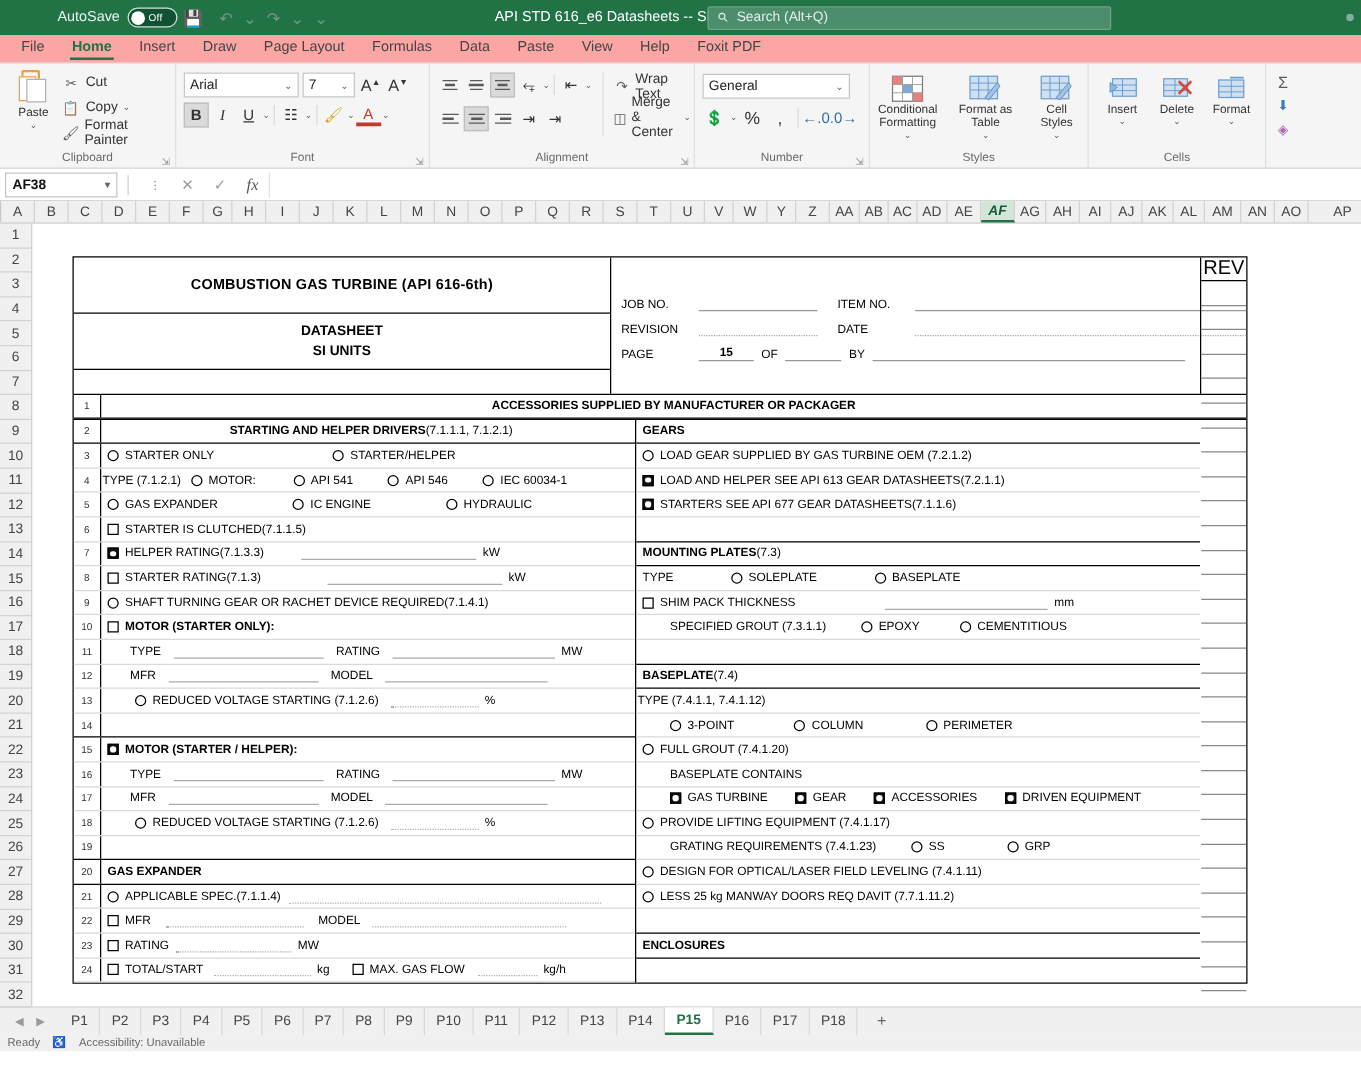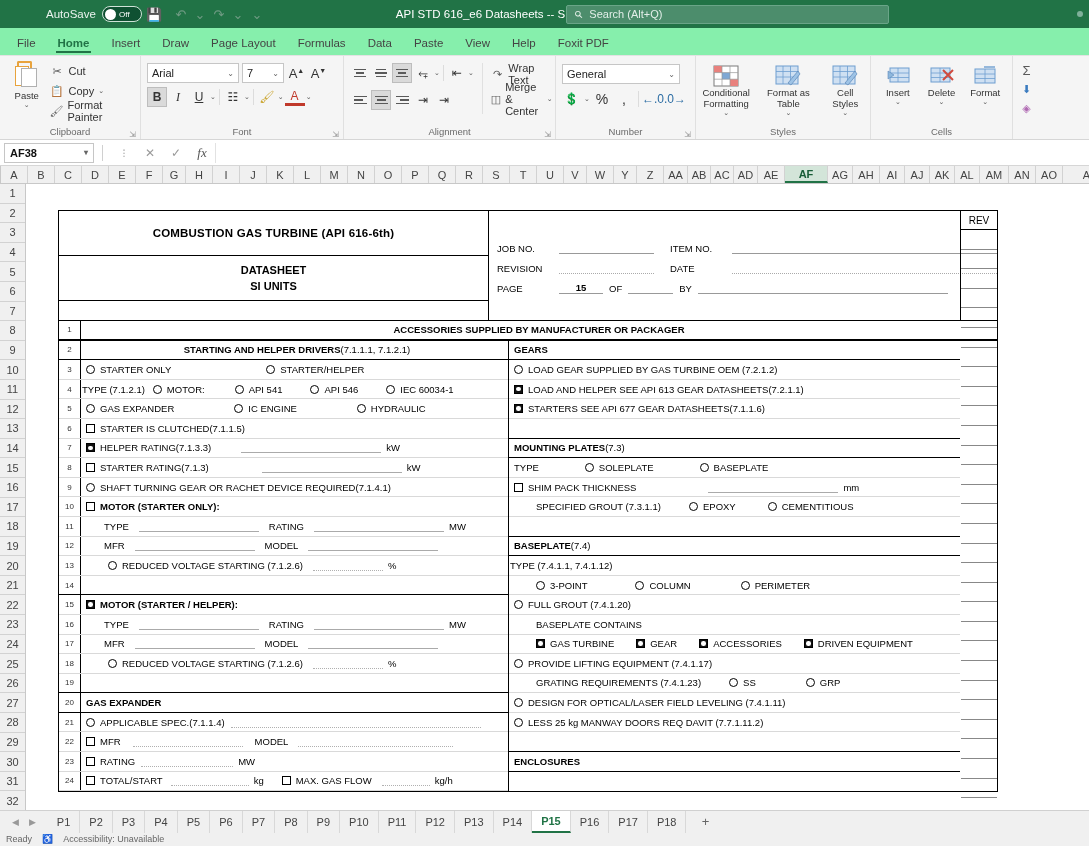--- a/index.html
+++ b/index.html
@@ -34,21 +34,21 @@
     background:#4c8d6c;border:1px solid #6aa588;border-radius:2px;
     display:flex;align-items:center;gap:7px;padding:0 8px;
   }
   .searchbox .sicon{font-size:10px;color:#e7f1eb;transform:rotate(-45deg);}
   .searchbox .stext{font-size:11px;color:#e2eee8;}
   .win-dots{position:absolute;right:6px;display:flex;gap:10px;align-items:center;}
   .win-dots span{width:6px;height:6px;border-radius:50%;background:#7fb09a;}
 
   
   .ribbon-tabs{
-    height:28px;background:#86efac;display:flex;align-items:flex-end;
+    height:23px;background:#fca5a5;display:flex;align-items:flex-end;
     padding-left:6px;border-bottom:1px solid #e3e3e3;
   }
   .rtab{
     font-size:11.5px;color:#444;padding:4px 11px 6px;cursor:default;position:relative;
   }
   .rtab.active{color:#217346;font-weight:600;}
   .rtab.active::after{
     content:"";position:absolute;left:9px;right:9px;bottom:2px;height:2px;background:#217346;
   }
 
@@ -169,21 +169,21 @@
   }
   .hdr-sub{
     height:45px;display:flex;flex-direction:column;align-items:center;justify-content:center;
     font-weight:bold;font-size:11px;border-bottom:1px solid #000;line-height:16px;
   }
   .hdr-blank{height:19px;}
   .hdr-right{flex:1;position:relative;}
   .rev-col{
     position:absolute;right:0;top:0;width:37px;border-left:1px solid #000;height:100%;
   }
-  .rev-lbl{height:19px;border-bottom:1px solid #000;font-size:10px;
+  .rev-lbl{height:19px;border-bottom:1px solid #000;font-size:16px;
     display:flex;align-items:center;justify-content:center;}
   .rev-cell{height:19.6px;border-bottom:1px solid #888;}
   .jobinfo{padding:23px 0 0 8px;font-size:9.5px;}
   .jline{display:flex;align-items:flex-end;height:20px;}
   .jlbl{width:62px;}
   .jdash{border-bottom:1px solid #999;height:12px;}
   .jdash.dot{border-bottom:1px dotted #aaa;}
 
   .body2{display:flex;border-top:1px solid #000;}
   .col-left{width:450px;border-right:1px solid #000;}
@@ -534,21 +534,21 @@
       <div class="colcell" style="width: 27px;">U</div>
       <div class="colcell" style="width: 23px;">V</div>
       <div class="colcell" style="width: 27px;">W</div>
       <div class="colcell" style="width: 23px;">Y</div>
       <div class="colcell" style="width: 27px;">Z</div>
       <div class="colcell" style="width: 24px;">AA</div>
       <div class="colcell" style="width: 23px;">AB</div>
       <div class="colcell" style="width: 23px;">AC</div>
       <div class="colcell" style="width: 24px;">AD</div>
       <div class="colcell" style="width: 27px;">AE</div>
-      <div class="colcell sel" style="width: 43px;">AF</div>
+      <div class="colcell sel" style="width: 27px; font-style: italic;">AF</div>
       <div class="colcell" style="width: 25px;">AG</div>
       <div class="colcell" style="width: 27px;">AH</div>
       <div class="colcell" style="width: 25px;">AI</div>
       <div class="colcell" style="width: 25px;">AJ</div>
       <div class="colcell" style="width: 25px;">AK</div>
       <div class="colcell" style="width: 25px;">AL</div>
       <div class="colcell" style="width: 29px;">AM</div>
       <div class="colcell" style="width: 27px;">AN</div>
       <div class="colcell" style="width: 27px;">AO</div>
       <div class="colcell" style="width: 55px;">AP</div>

